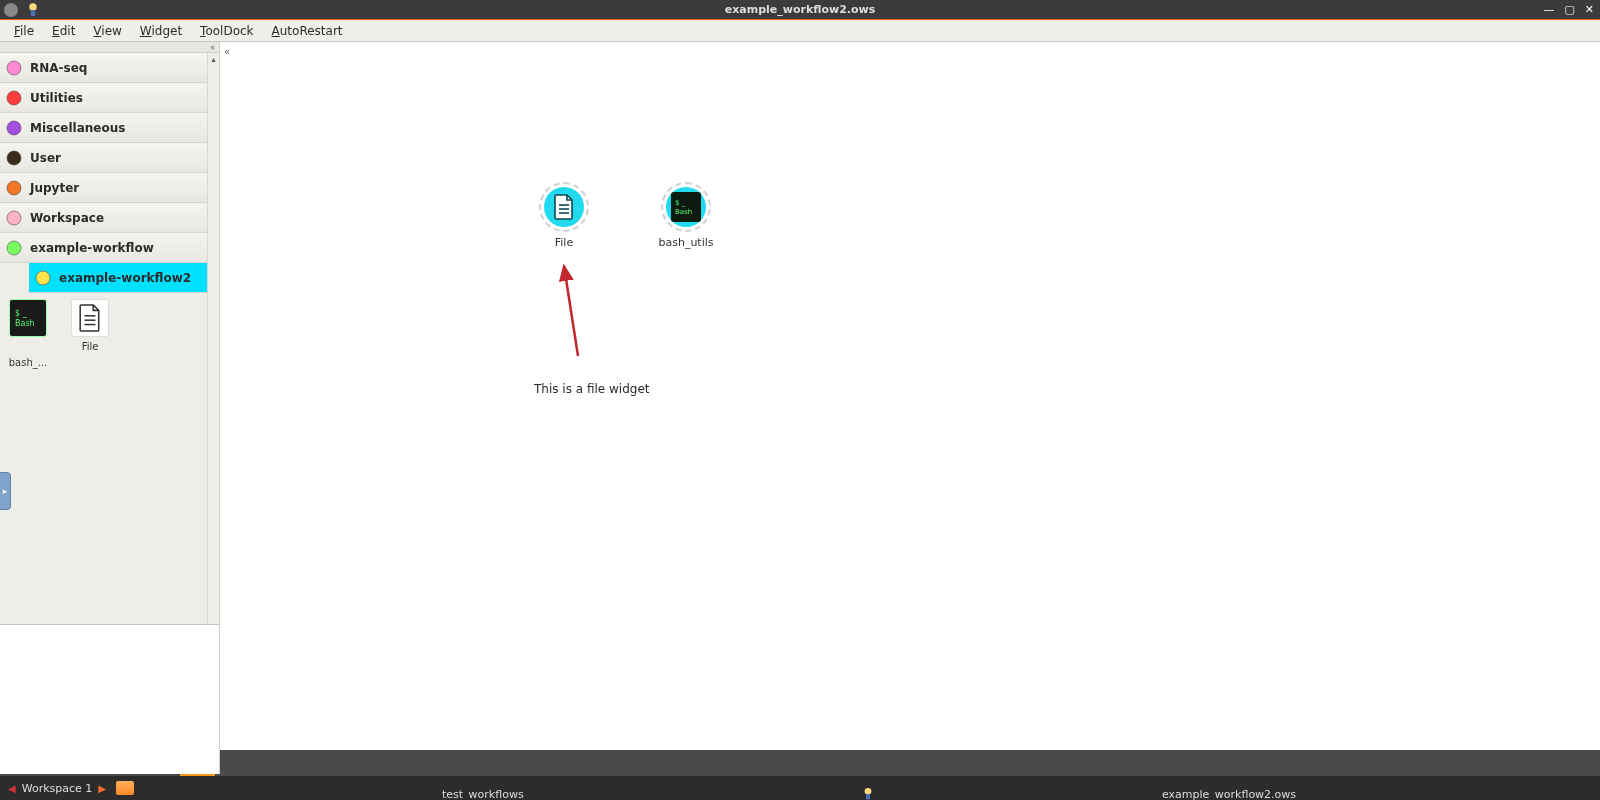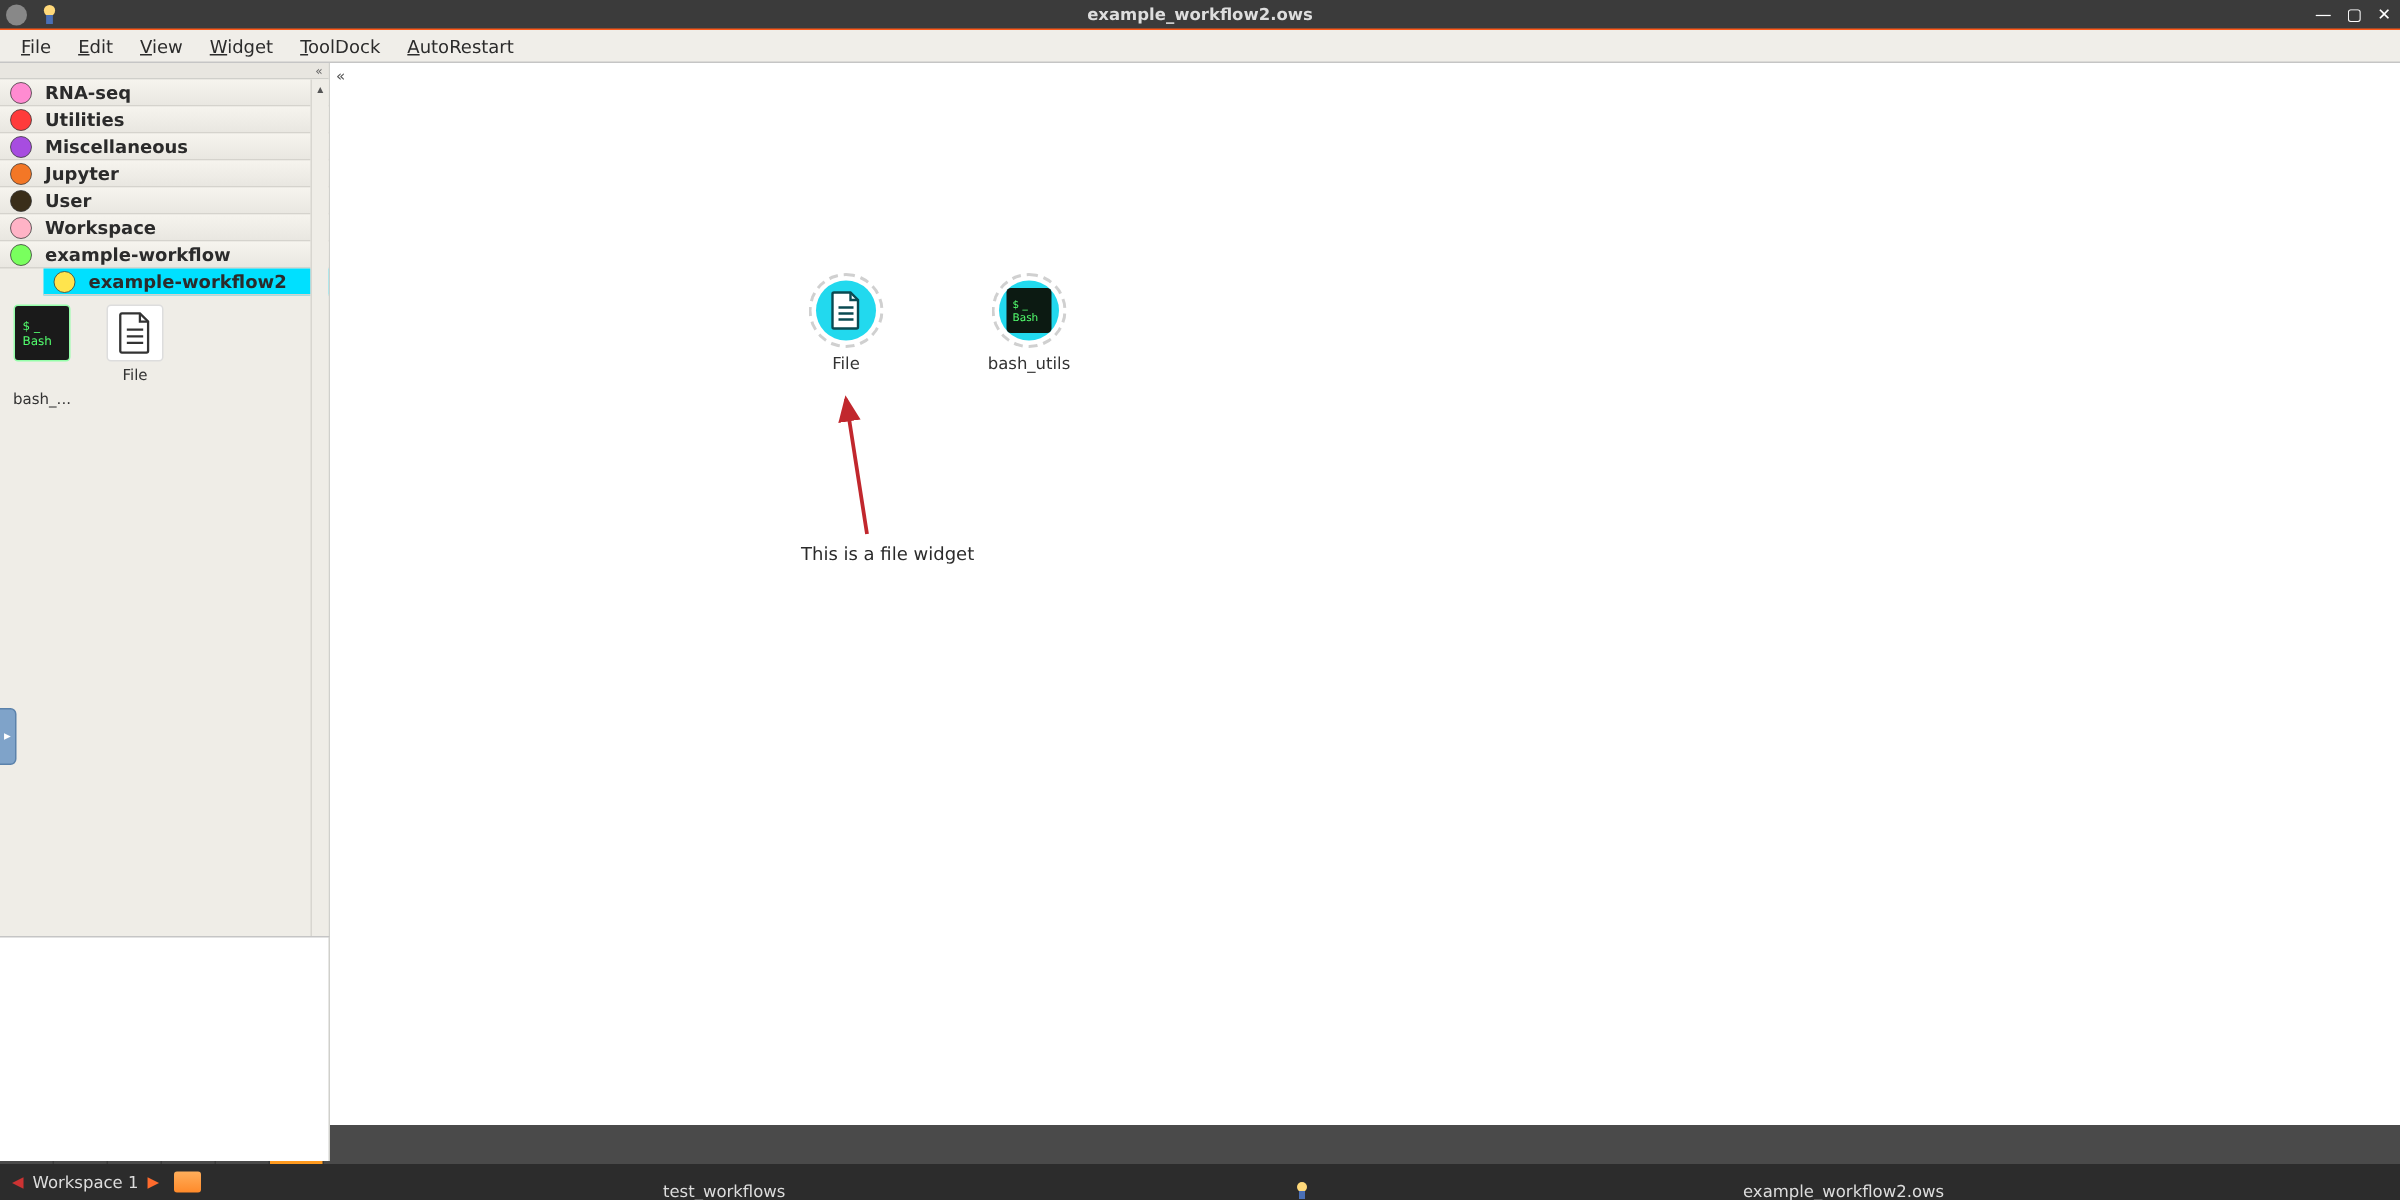--- a/index.html
+++ b/index.html
@@ -26,21 +26,21 @@
   .sidebar {
     width: 220px; background: #efede7; border-right: 1px solid #d0d0cc; display: flex;
     flex-direction: column; position: relative;
   }
   .collapse-bar {
     height: 11px; background: #e8e6e0; border-bottom: 1px solid #cfcfca; display:flex;
     align-items:center; justify-content:flex-end; padding-right:4px; font-size:8px; color:#666;
   }
   .cat-list { flex: 0 0 auto; }
   .cat {
-    height: 18px; display: flex; align-items: center; border-bottom: 1px solid #d5d3cd;
+    height: 30px; display: flex; align-items: center; border-bottom: 1px solid #d5d3cd;
     font-size: 12px; font-weight: bold; color: #2b2b2b; background: linear-gradient(#f6f4ee,#e9e7e1);
   }
   .cat .cicon { width: 28px; height: 25px; display:flex; align-items:center; justify-content:center; }
   .cat.selected { background: #00e0ff; margin-left: 29px; }
   .cat .clabel { padding-left: 2px; }
   .widget-grid { padding: 6px 4px; display: flex; gap: 14px; }
   .wg { width: 48px; display:flex; flex-direction:column; align-items:center; font-size:10px; color:#333; }
   .wg .wgicon { width: 38px; height: 38px; border-radius:3px; display:flex; align-items:center; justify-content:center; }
   .wg .wgicon.bash { background:#1a1a1a; border:1px solid #95ffaa; }
   .wg .wgicon.file { background:#fff; border:1px solid #ddd; }
@@ -151,32 +151,32 @@
           <span class="cicon">
             <svg width="20" height="20" viewBox="0 0 20 20">
               <circle cx="10" cy="10" r="7" fill="#a74de0" stroke="#333" stroke-width="0.5"></circle>
             </svg>
           </span>
           <span class="clabel">Miscellaneous</span>
         </div>
         <div class="cat">
           <span class="cicon">
             <svg width="20" height="20" viewBox="0 0 20 20">
+              <circle cx="10" cy="10" r="7" fill="#3a2e1a" stroke="#333" stroke-width="0.5"></circle>
+            </svg>
+          </span>
+          <span class="clabel">User</span>
+        </div>
+        <div class="cat">
+          <span class="cicon">
+            <svg width="20" height="20" viewBox="0 0 20 20">
               <circle cx="10" cy="10" r="7" fill="#f37726" stroke="#333" stroke-width="0.5"></circle>
             </svg>
           </span>
           <span class="clabel">Jupyter</span>
-        </div>
-        <div class="cat">
-          <span class="cicon">
-            <svg width="20" height="20" viewBox="0 0 20 20">
-              <circle cx="10" cy="10" r="7" fill="#3a2e1a" stroke="#333" stroke-width="0.5"></circle>
-            </svg>
-          </span>
-          <span class="clabel">User</span>
         </div>
         <div class="cat">
           <span class="cicon">
             <svg width="20" height="20" viewBox="0 0 20 20">
               <circle cx="10" cy="10" r="7" fill="#ffb3c6" stroke="#333" stroke-width="0.5"></circle>
             </svg>
           </span>
           <span class="clabel">Workspace</span>
         </div>
         <div class="cat">
@@ -259,21 +259,21 @@
     </div>
 
     <svg class="annotation-arrow" style="left:0; top:0;" width="600" height="400">
       <defs>
         <marker id="ah" markerWidth="10" markerHeight="10" refX="6" refY="3" orient="auto">
           <path d="M0,0 L7,3 L0,6 Z" fill="#c1272d"></path>
         </marker>
       </defs>
       <line x1="358" y1="314" x2="344" y2="224" stroke="#c1272d" stroke-width="2.5" marker-end="url(#ah)"></line>
     </svg>
-    <div class="annotation-text" style="left:314px; top:320px;"><span>This is a file
+    <div class="annotation-text" style="left:314px; top:340px;"><span>This is a file
 widget</span></div>
   </div>
 </div>
 
 <div class="log-pane"></div>
 
 <div class="canvas-toolbar">
   <div class="tb">i</div>
   <div class="tb">
     <svg width="14" height="14" viewBox="0 0 14 14">

